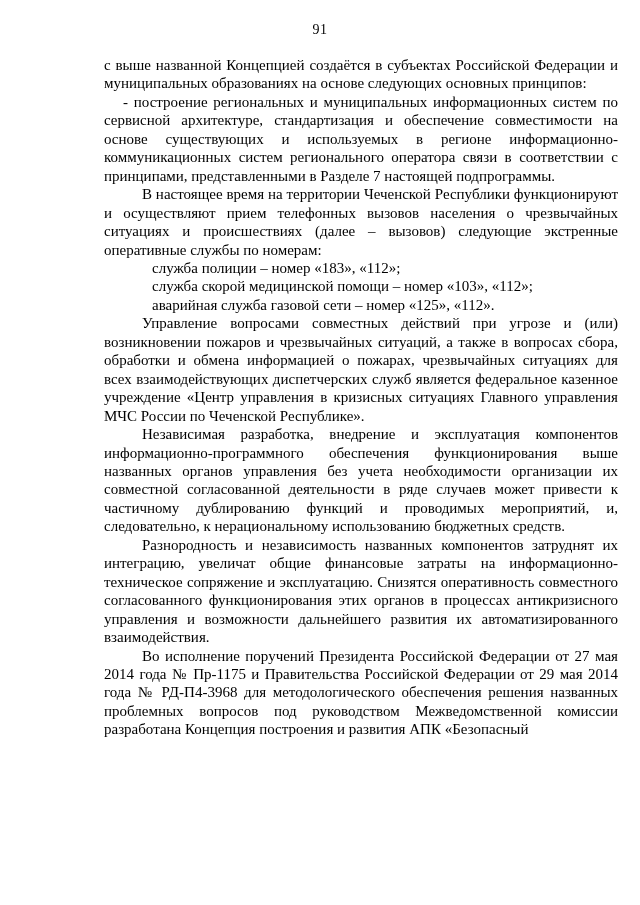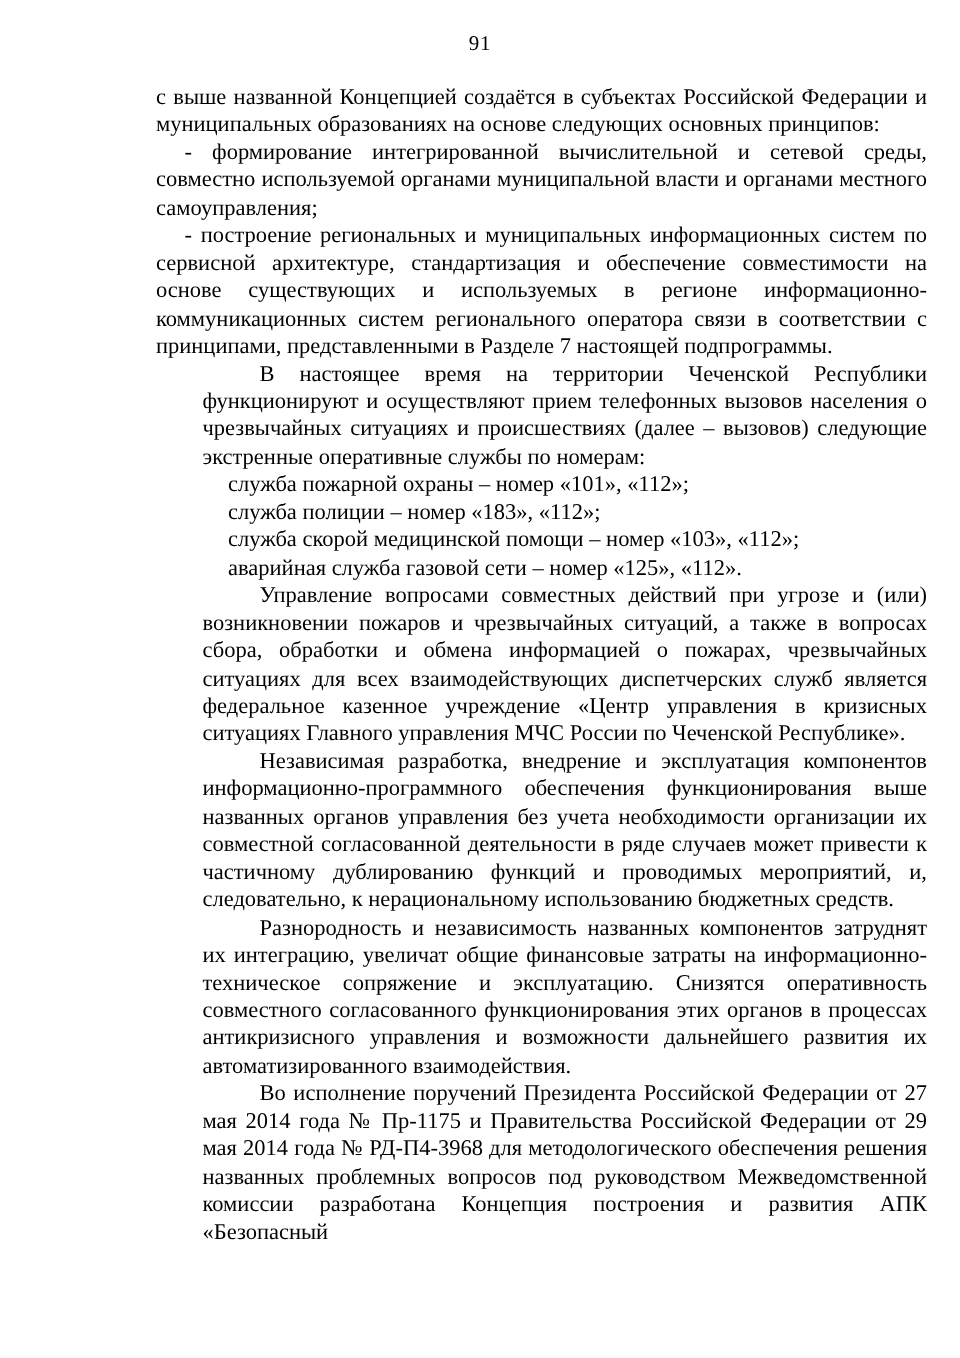--- a/index.html
+++ b/index.html
@@ -38,36 +38,34 @@
     font-size: 15px;
     line-height: 18.45px;
     text-align: justify;
     text-justify: inter-word;
   }
   .content p {
     margin: 0;
     padding: 0;
   }
   p.noindent { text-indent: 0; }
-  p.indent   { text-indent: 38px; margin-left: 31px; }
+  p.indent   { text-indent: 38px; }
   p.dash     { text-indent: 19px; }
   p.service  { text-indent: 48px; text-align: left; }
   .seg-bold  { font-weight: bold; }
 </style>
 </head>
 <body>
 
 <div class="sheet">
   <header class="page-number">91</header>
   <main class="content" id="content">
       <p class="noindent"><span>с выше названной Концепцией  создаётся в субъектах Российской Федерации и муниципальных образованиях  на основе следующих основных принципов:</span></p>
-      <p class="dash"><span>- формирование интегрированной вычислительной и сетевой среды, совместно используемой органами муниципальной власти и органами местного самоуправления;</span></p>
       <p class="dash"><span>- построение региональных и муниципальных информационных систем по сервисной архитектуре, стандартизация и обеспечение совместимости на основе существующих и используемых в регионе информационно-коммуникационных систем регионального оператора связи в соответствии с принципами, представленными в Разделе 7 настоящей подпрограммы.</span></p>
       <p class="indent"><span>В настоящее время на территории Чеченской Республики функционируют и осуществляют прием телефонных вызовов населения о чрезвычайных ситуациях и происшествиях (далее – вызовов) следующие экстренные оперативные службы по номерам:</span></p>
-      <p class="service"><span>служба пожарной охраны – номер «101», «112»;</span></p>
       <p class="service"><span>служба полиции – номер «183», «112»;</span></p>
       <p class="service"><span>служба скорой медицинской помощи – номер «103», «112»;</span></p>
       <p class="service"><span>аварийная служба газовой сети – номер «125», «112».</span></p>
       <p class="indent"><span>Управление вопросами совместных действий при угрозе и (или) возникновении пожаров и чрезвычайных ситуаций, а также в вопросах сбора, обработки и обмена информацией о пожарах, чрезвычайных ситуациях для всех взаимодействующих диспетчерских служб является федеральное казенное учреждение «Центр управления в кризисных ситуациях Главного управления МЧС России по Чеченской Республике».</span></p>
       <p class="indent"><span>Независимая разработка, внедрение и эксплуатация компонентов информационно-программного обеспечения функционирования выше названных органов управления без учета необходимости организации их совместной согласованной деятельности в ряде случаев может привести к частичному дублированию функций и проводимых мероприятий, и, следовательно, к нерациональному использованию бюджетных средств.</span></p>
       <p class="indent"><span>Разнородность и независимость названных компонентов затруднят их интеграцию, увеличат общие финансовые затраты на информационно-техническое сопряжение и эксплуатацию. Снизятся оперативность совместного согласованного функционирования этих органов в процессах антикризисного управления и возможности дальнейшего развития их автоматизированного взаимодействия.</span></p>
       <p class="indent"><span>Во исполнение поручений Президента Российской Федерации от 27 мая 2014 года № Пр-1175 и Правительства Российской Федерации от 29 мая 2014 года № РД-П4-3968 для методологического обеспечения решения названных проблемных вопросов под руководством Межведомственной комиссии разработана Концепция построения и развития АПК «Безопасный</span></p>
     </main>
 </div>
 

